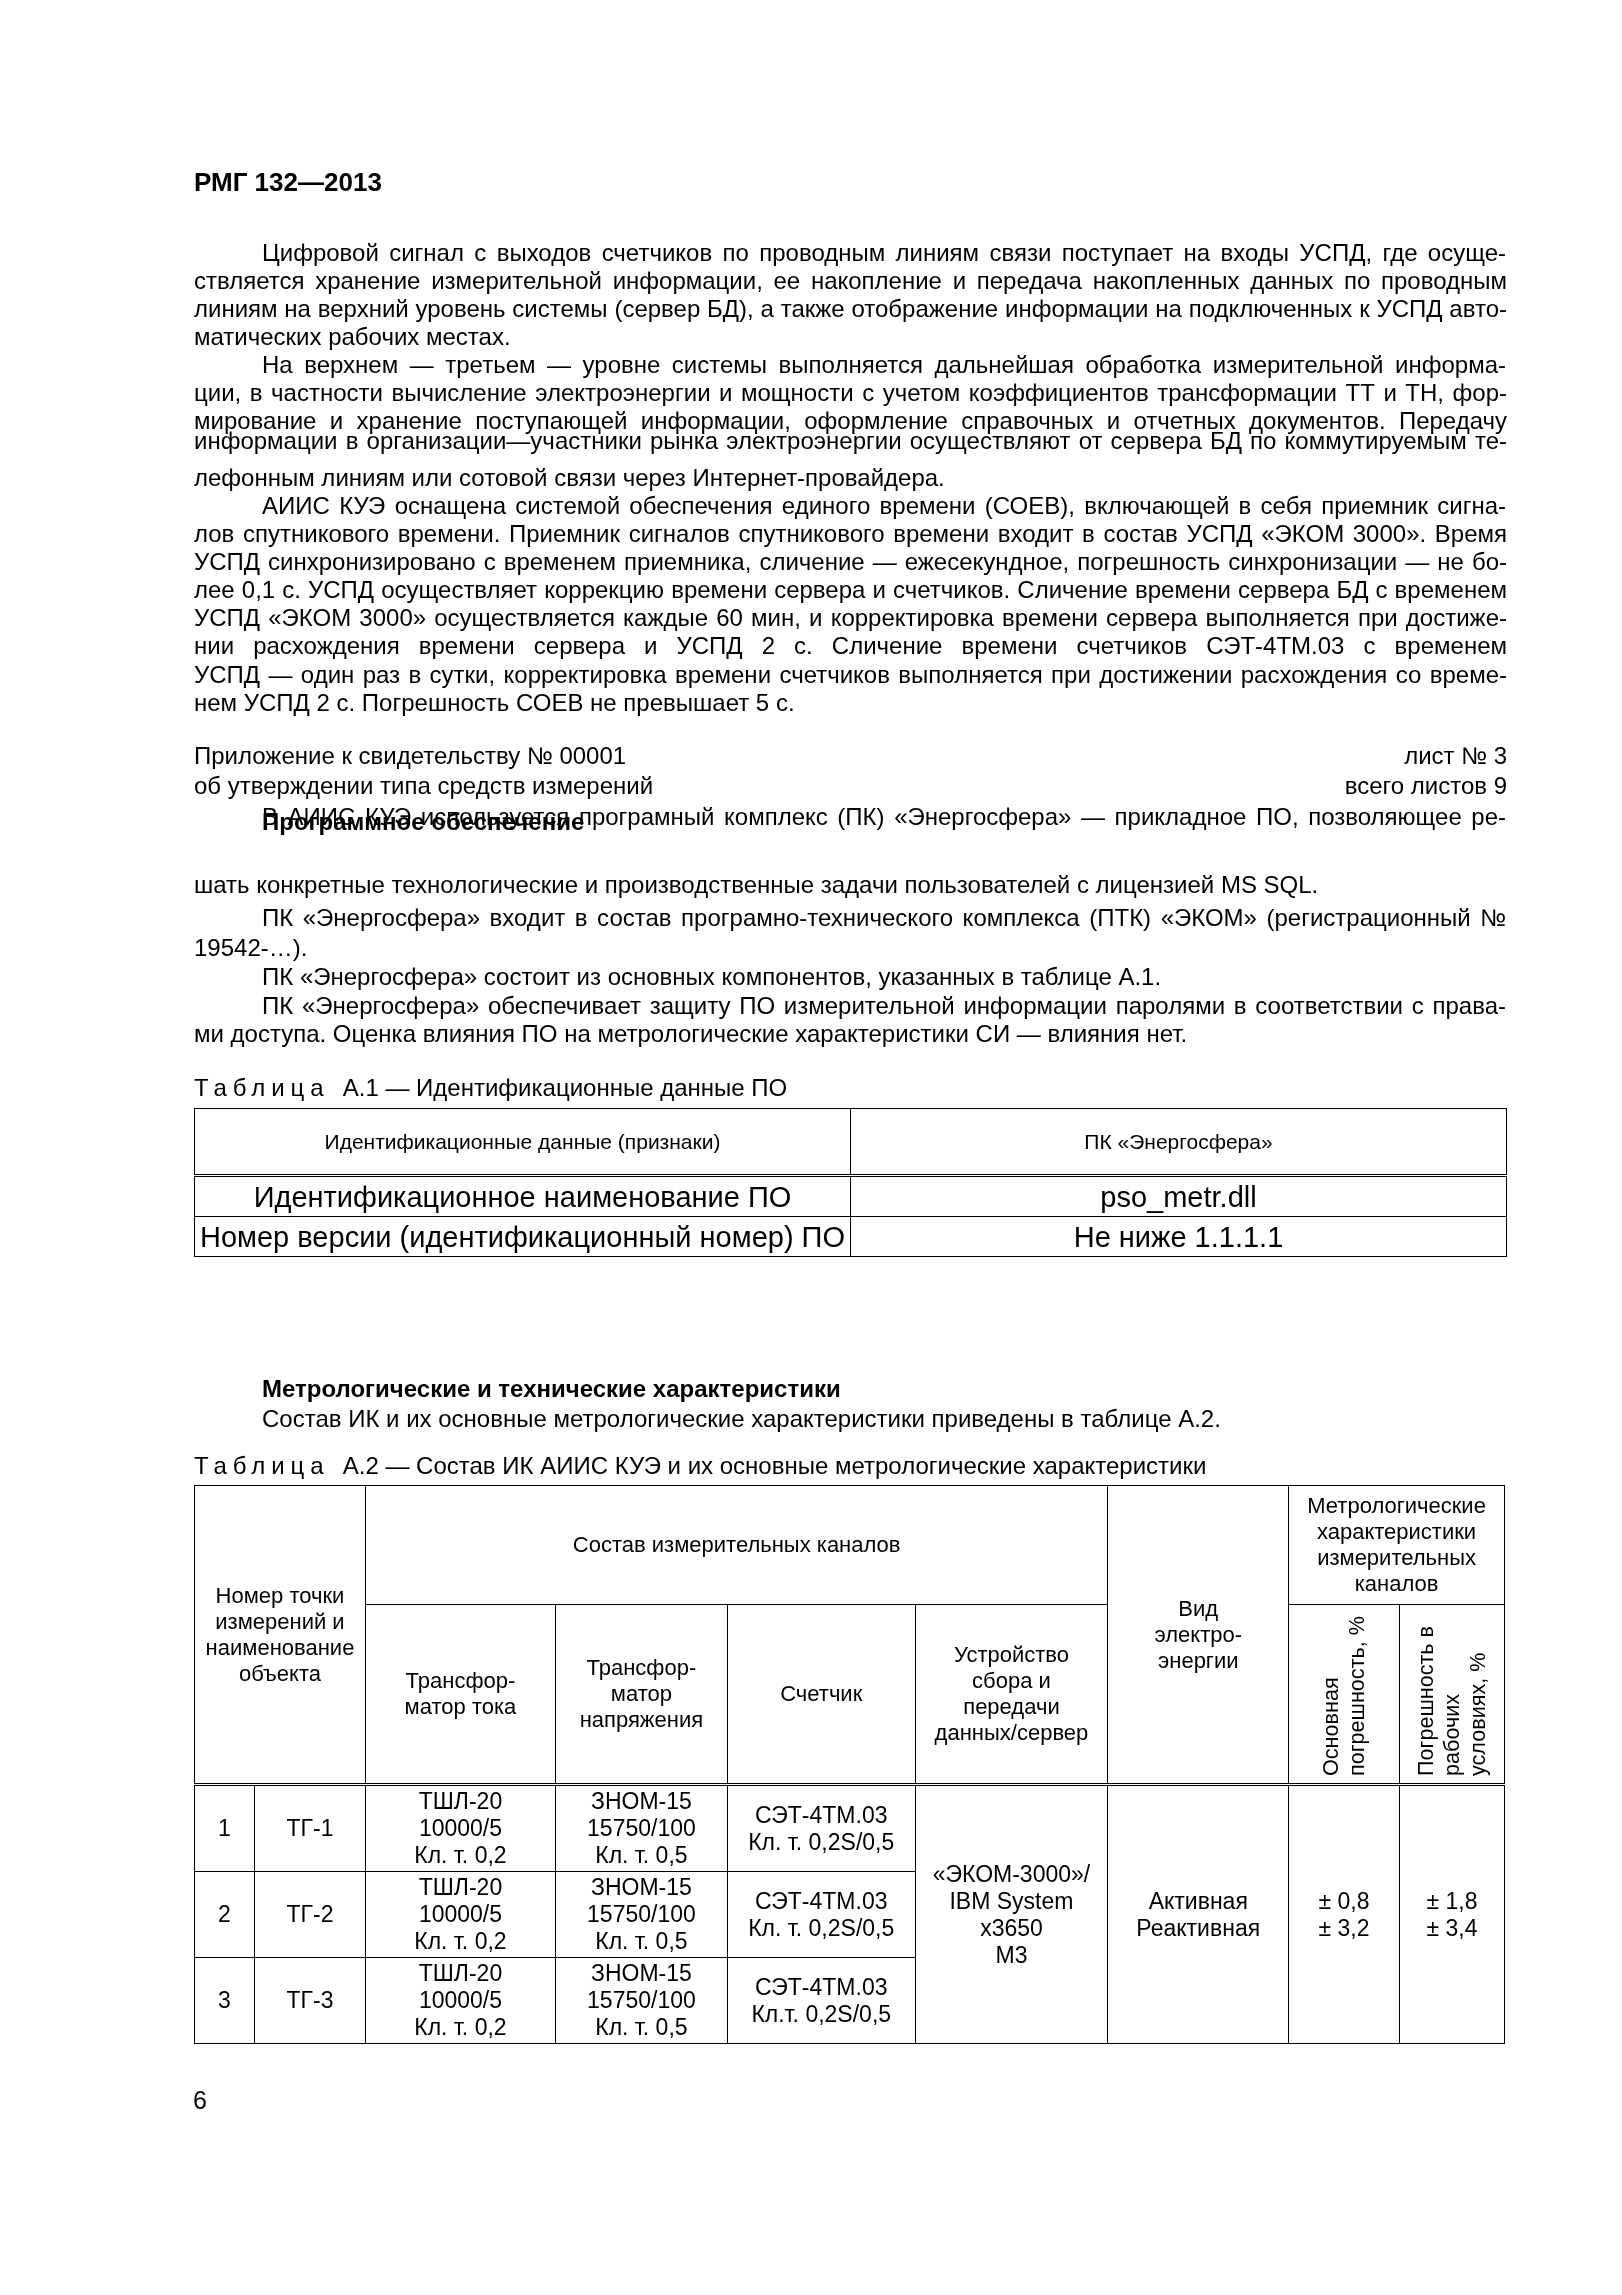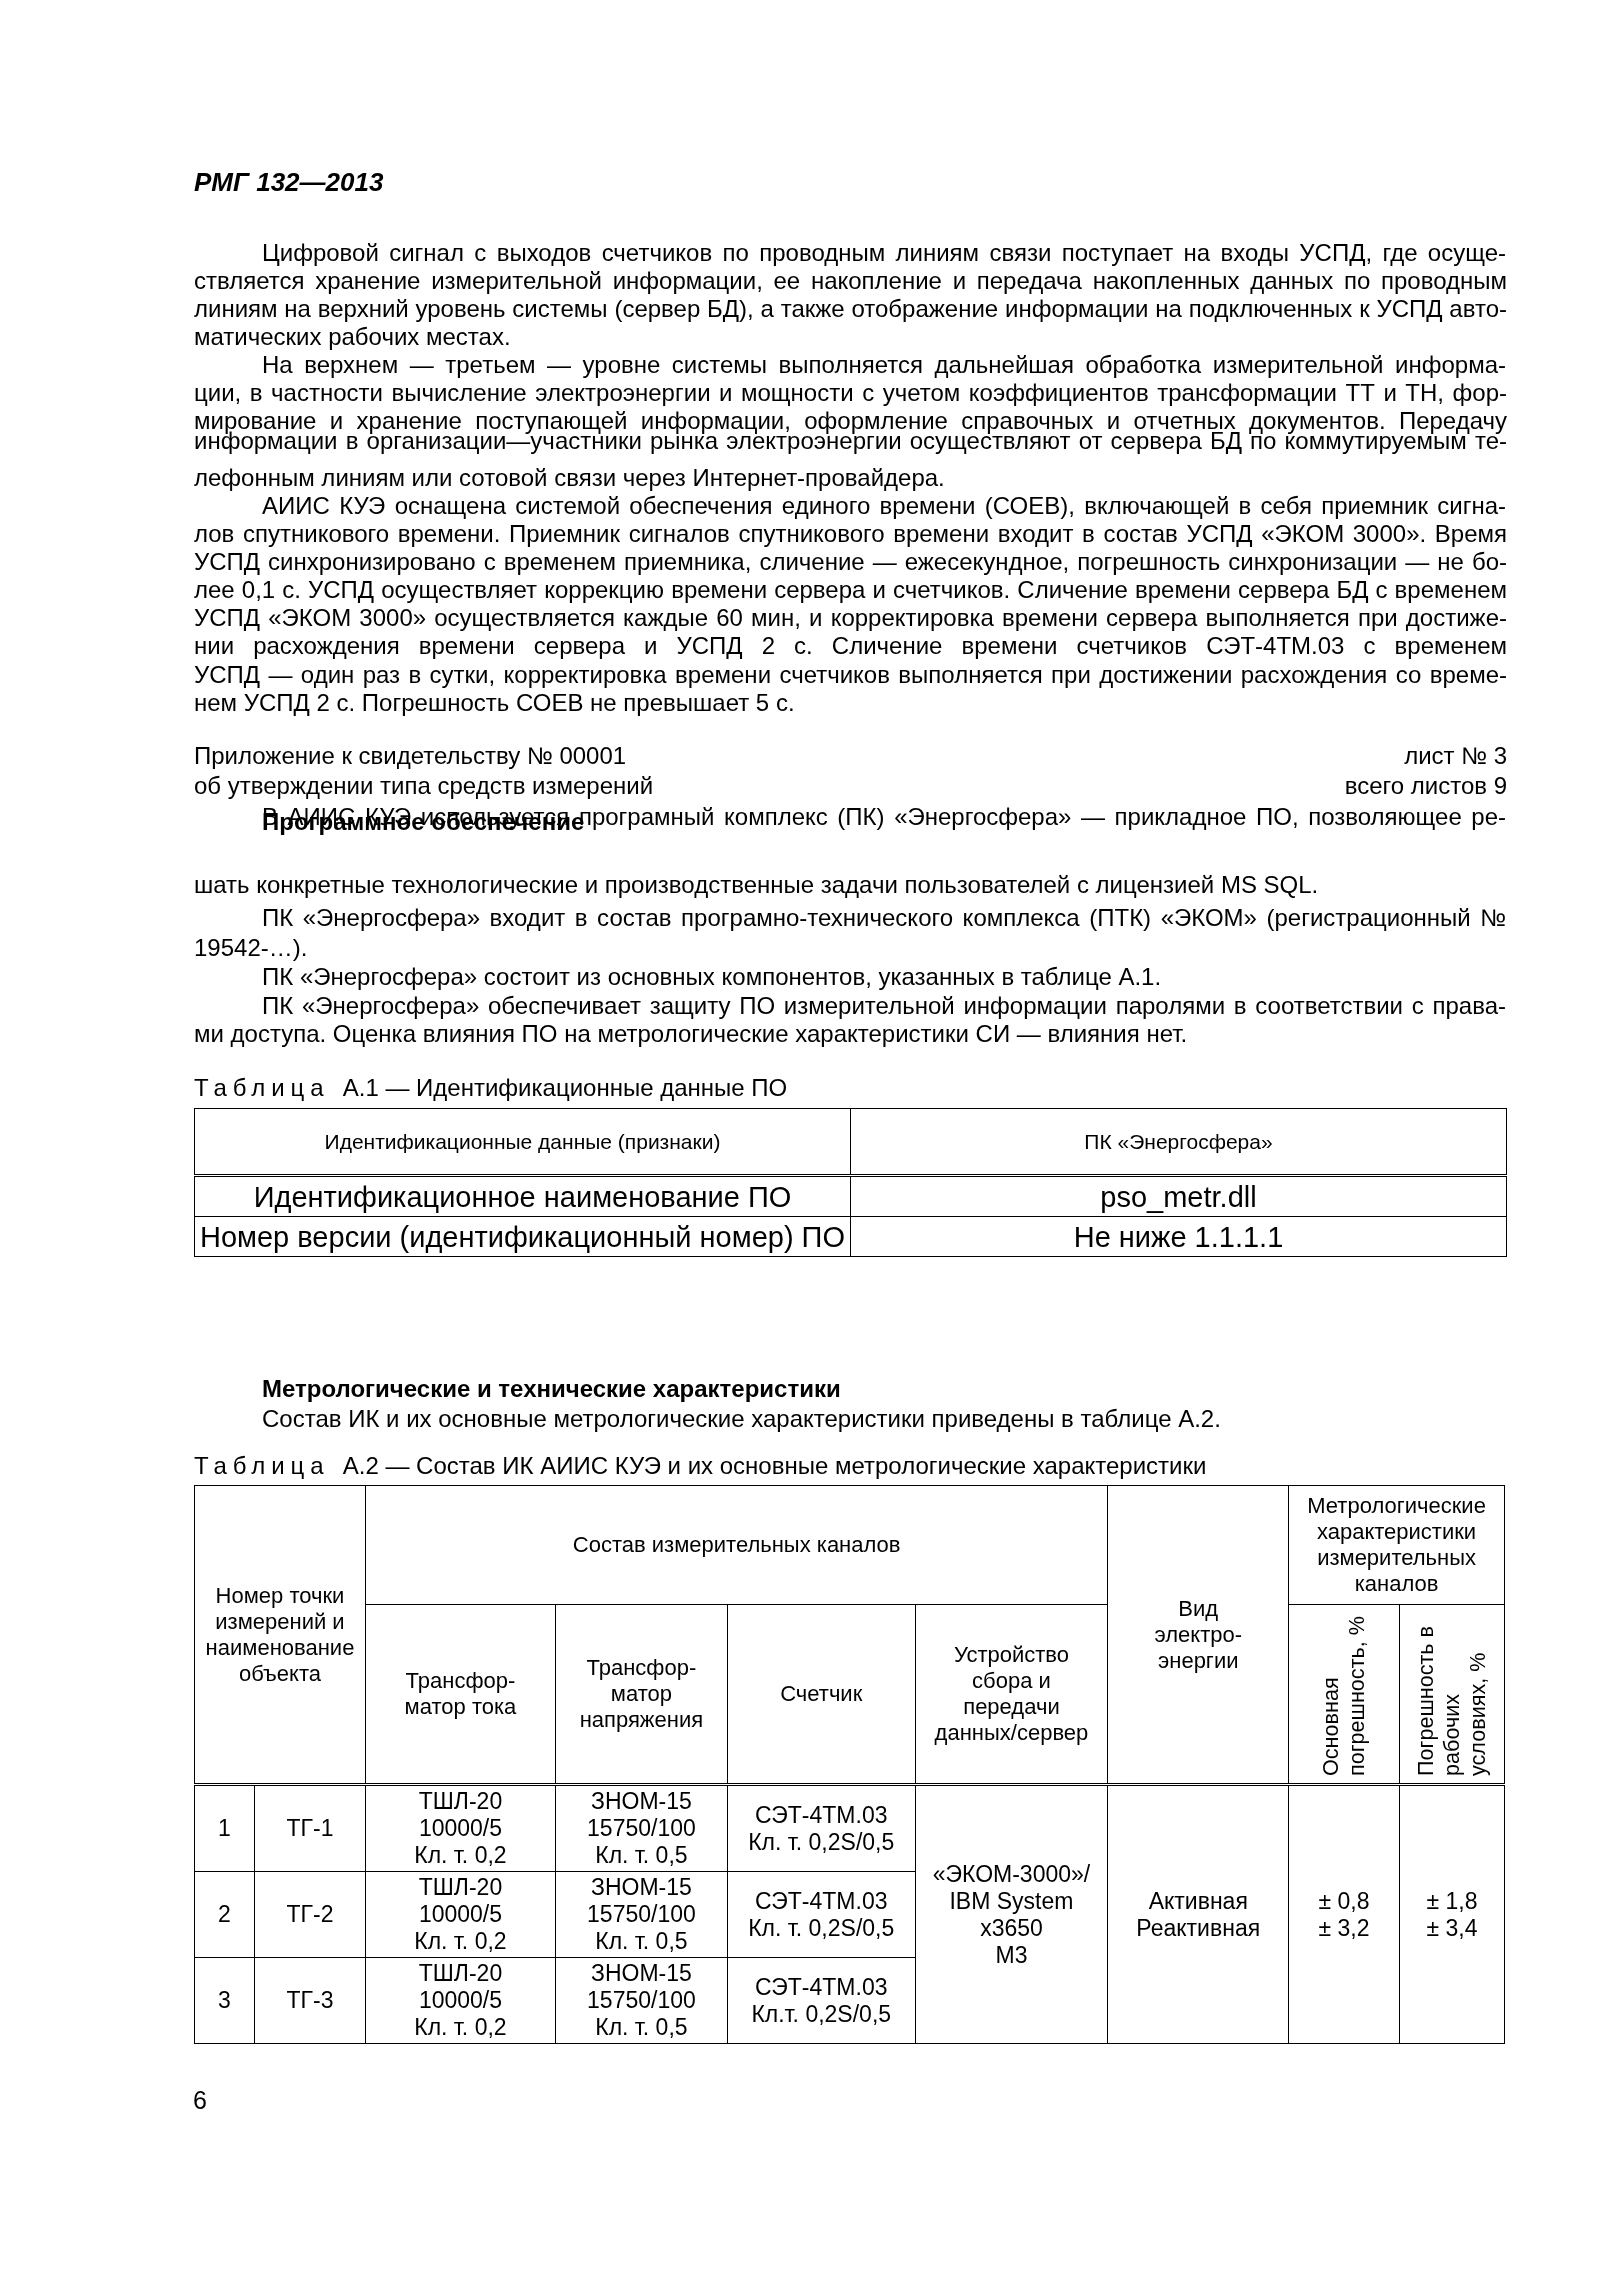--- a/index.html
+++ b/index.html
@@ -3,21 +3,21 @@
 <meta charset="utf-8">
 <style>
   html, body { margin: 0; padding: 0; background: #ffffff; }
   body { width: 1623px; height: 2295px; position: relative; overflow: hidden;
          font-family: "Liberation Sans", sans-serif; color: #000; }
   .line { position: absolute; left: 194px; width: 1313px; font-size: 24px; line-height: 29px;
           white-space: nowrap; transform-origin: left top; }
   .just { text-align: justify; text-align-last: justify; white-space: normal; height: 29px; overflow: hidden; }
   .indent { left: 262px; width: 1244px; }
   .bold { font-weight: bold; }
-  .hdr { position: absolute; left: 194px; top: 167px; font-size: 26px; font-weight: bold; font-style: italic; }
+  .hdr { position: absolute; left: 194px; top: 167px; font-size: 26px; font-weight: bold; }
   .right { position: absolute; right: 116px; font-size: 24px; line-height: 29px; text-align: left; }
   .spaced { letter-spacing: 5.9px; }
   table { border-collapse: collapse; position: absolute; left: 194px; }
   td { border: 1.3px solid #000; text-align: center; vertical-align: middle; font-size: 22px; line-height: 26px; padding: 0 3.9px; }
   #t1 { top: 1108px; width: 1313px; }
   #t1 td { height: 39px; font-size: 29px; }
   #t1 td.thin { border-right-width: 0.7px; }
   #t1 tr.head td { height: 65px; font-size: 21px; border-bottom: 3.9px double #000; }
   #t2 { top: 1485px; width: 1311px; }
   #t2 tr.h1 td { height: 118px; }

